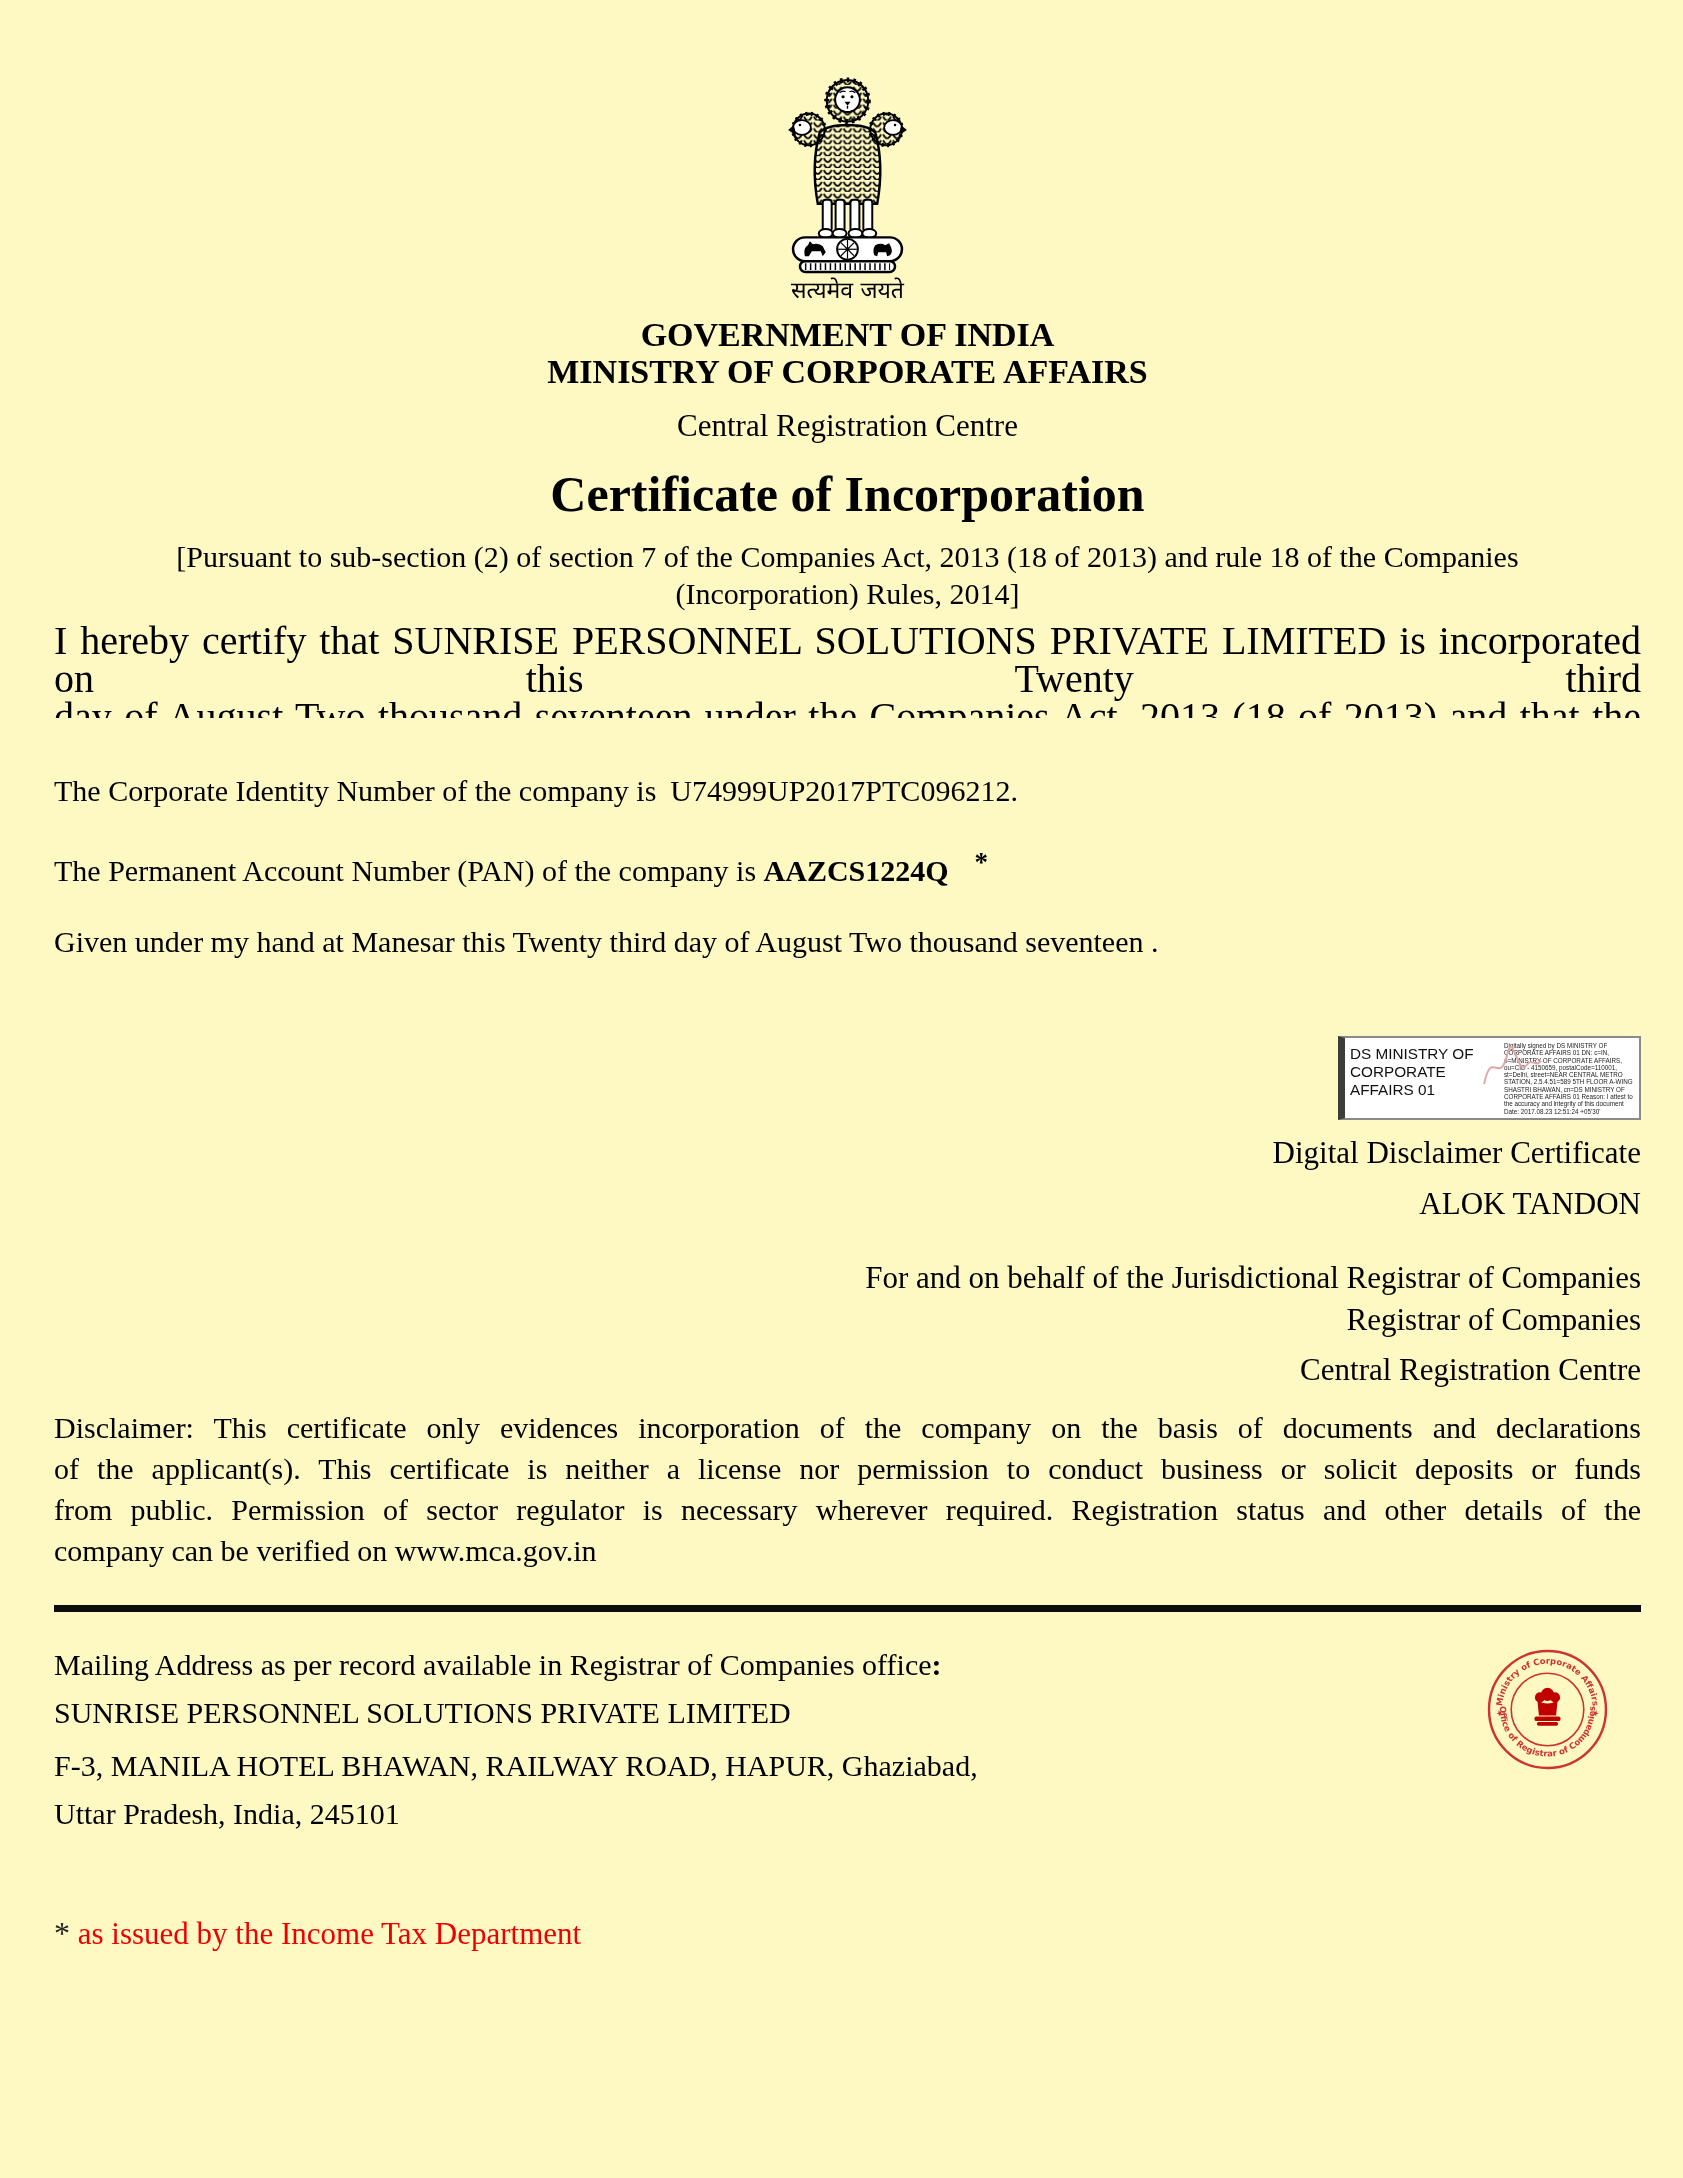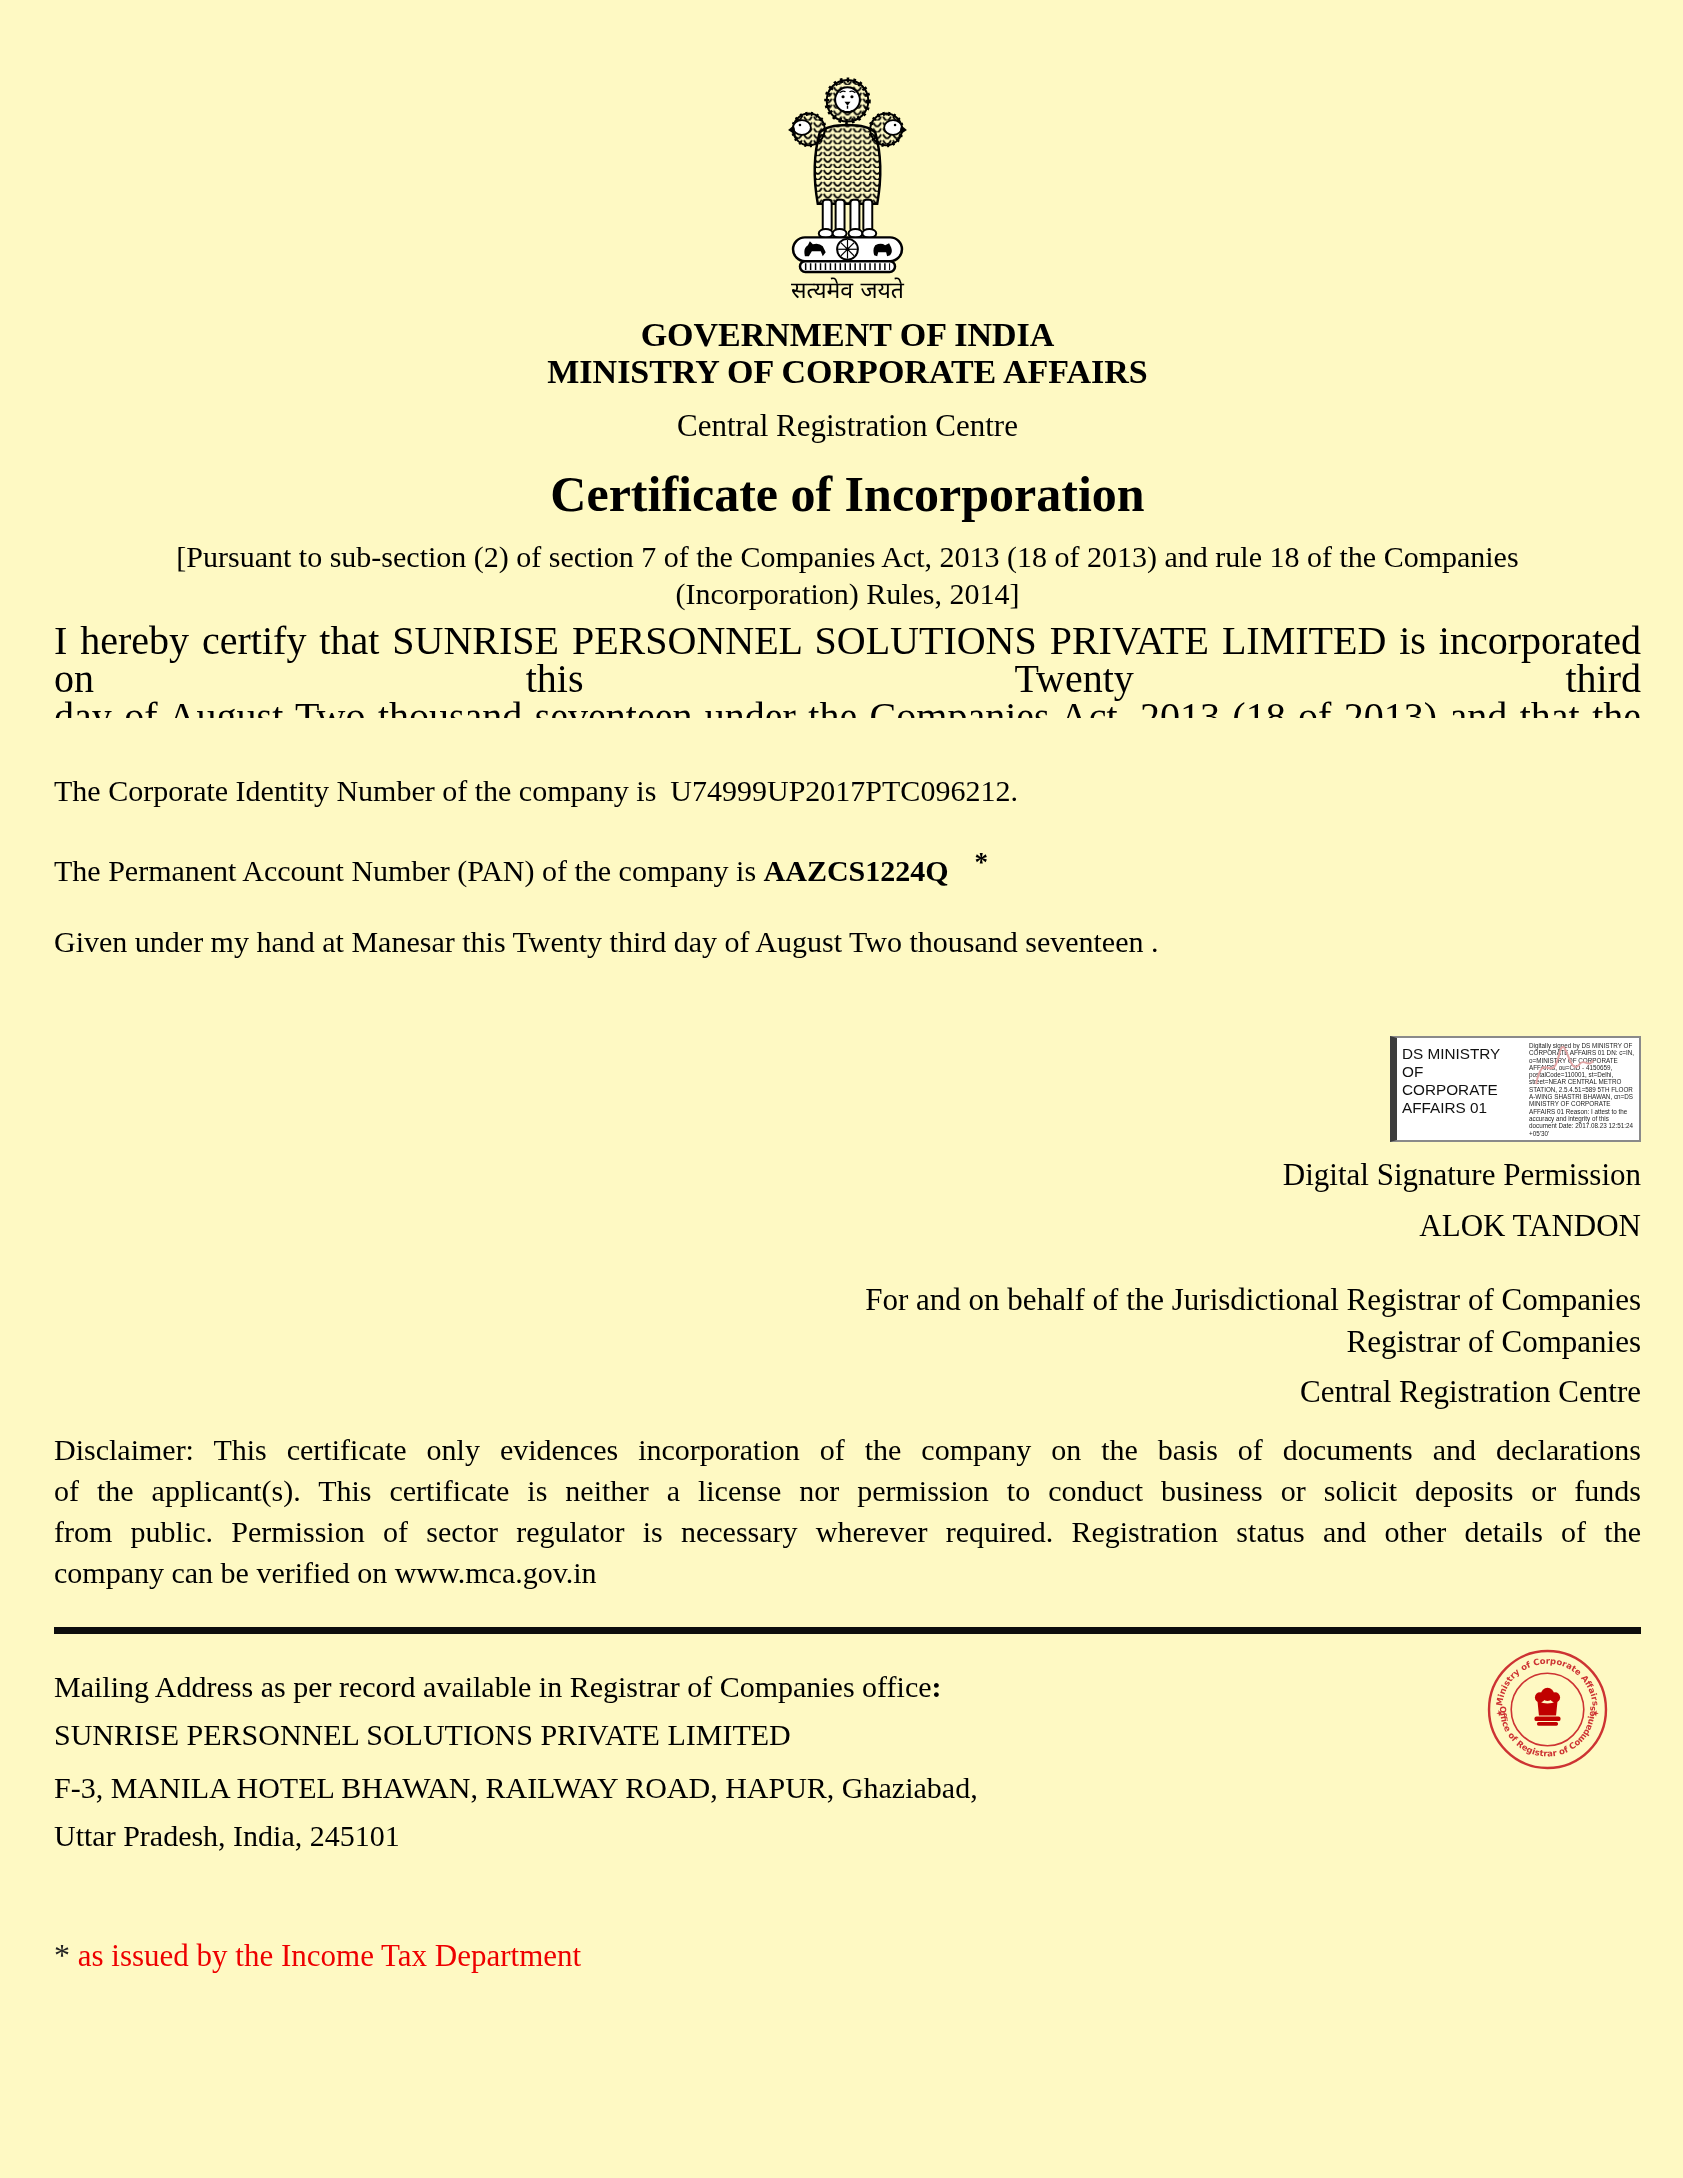--- a/index.html
+++ b/index.html
@@ -25,21 +25,21 @@
   .fact { font-size:30px; line-height:38px; margin:0; }
   .cin  { margin-top:54px; }
   .cin-value { margin-left:14px; }
   .pan  { margin-top:33px; }
   .pan-value { font-weight:bold; }
   .pan-marker { font-weight:bold; font-size:27px; vertical-align:10px; margin-left:26px; }
   .given { margin-top:33px; }
 
   
   .sig-box {
-    box-sizing:border-box; margin:75px 0 0 auto; width:251px; min-height:55px;
+    box-sizing:border-box; margin:75px 0 0 auto; width:303px; min-height:55px;
     border:2px solid #8a8a8a; border-left:7px solid #3c3c3c; display:flex; position:relative; background:#fff;
   }
   .sig-box-label {
     font-family:"Liberation Sans","DejaVu Sans",sans-serif; font-size:15.3px; line-height:1.18;
     color:#111; padding:7px 2px 4px 5px; width:150px; box-sizing:border-box;
   }
   .sig-box-details {
     font-family:"Liberation Sans","DejaVu Sans",sans-serif; font-size:6.3px; line-height:1.16;
     color:#222; padding:4px 3px 3px 10px; width:146px; box-sizing:border-box;
   }
@@ -159,21 +159,21 @@
 
     <div class="sig-box">
       <div class="sig-box-label">DS MINISTRY OF CORPORATE AFFAIRS 01</div>
       <svg class="sig-squiggle" width="69" height="53" viewBox="0 0 70 54" aria-hidden="true">
         <path d="M6,46 C14,8 22,50 30,14 C36,-8 40,40 50,26 C55,19 60,30 64,22" stroke="#e3a6a6" stroke-width="2" fill="none"></path>
       </svg>
       <div class="sig-box-details">Digitally signed by DS MINISTRY OF CORPORATE AFFAIRS 01 DN: c=IN, o=MINISTRY OF CORPORATE AFFAIRS, ou=CID - 4150659, postalCode=110001, st=Delhi, street=NEAR CENTRAL METRO STATION, 2.5.4.51=589 5TH FLOOR A-WING SHASTRI BHAWAN, cn=DS MINISTRY OF CORPORATE AFFAIRS 01 Reason: I attest to the accuracy and integrity of this document Date: 2017.08.23 12:51:24 +05'30'</div>
     </div>
 
     <div class="sig-lines">
-      <div class="dsc">Digital Signature Permission</div>
+      <div class="dsc">Digital Disclaimer Certificate</div>
       <div class="signatory">ALOK TANDON</div>
       <div class="behalf">For and on behalf of the Jurisdictional Registrar of Companies</div>
       <div class="role">Registrar of Companies</div>
       <div class="office">Central Registration Centre</div>
     </div>
 
     <div class="disclaimer">
       <div class="jline">Disclaimer: This certificate only evidences incorporation of the company on the basis of documents and declarations</div>
       <div class="jline">of the applicant(s). This certificate is neither a license nor permission to conduct business or solicit deposits or funds</div>
       <div class="jline">from public. Permission of sector regulator is necessary wherever required. Registration status and other details of the</div>

